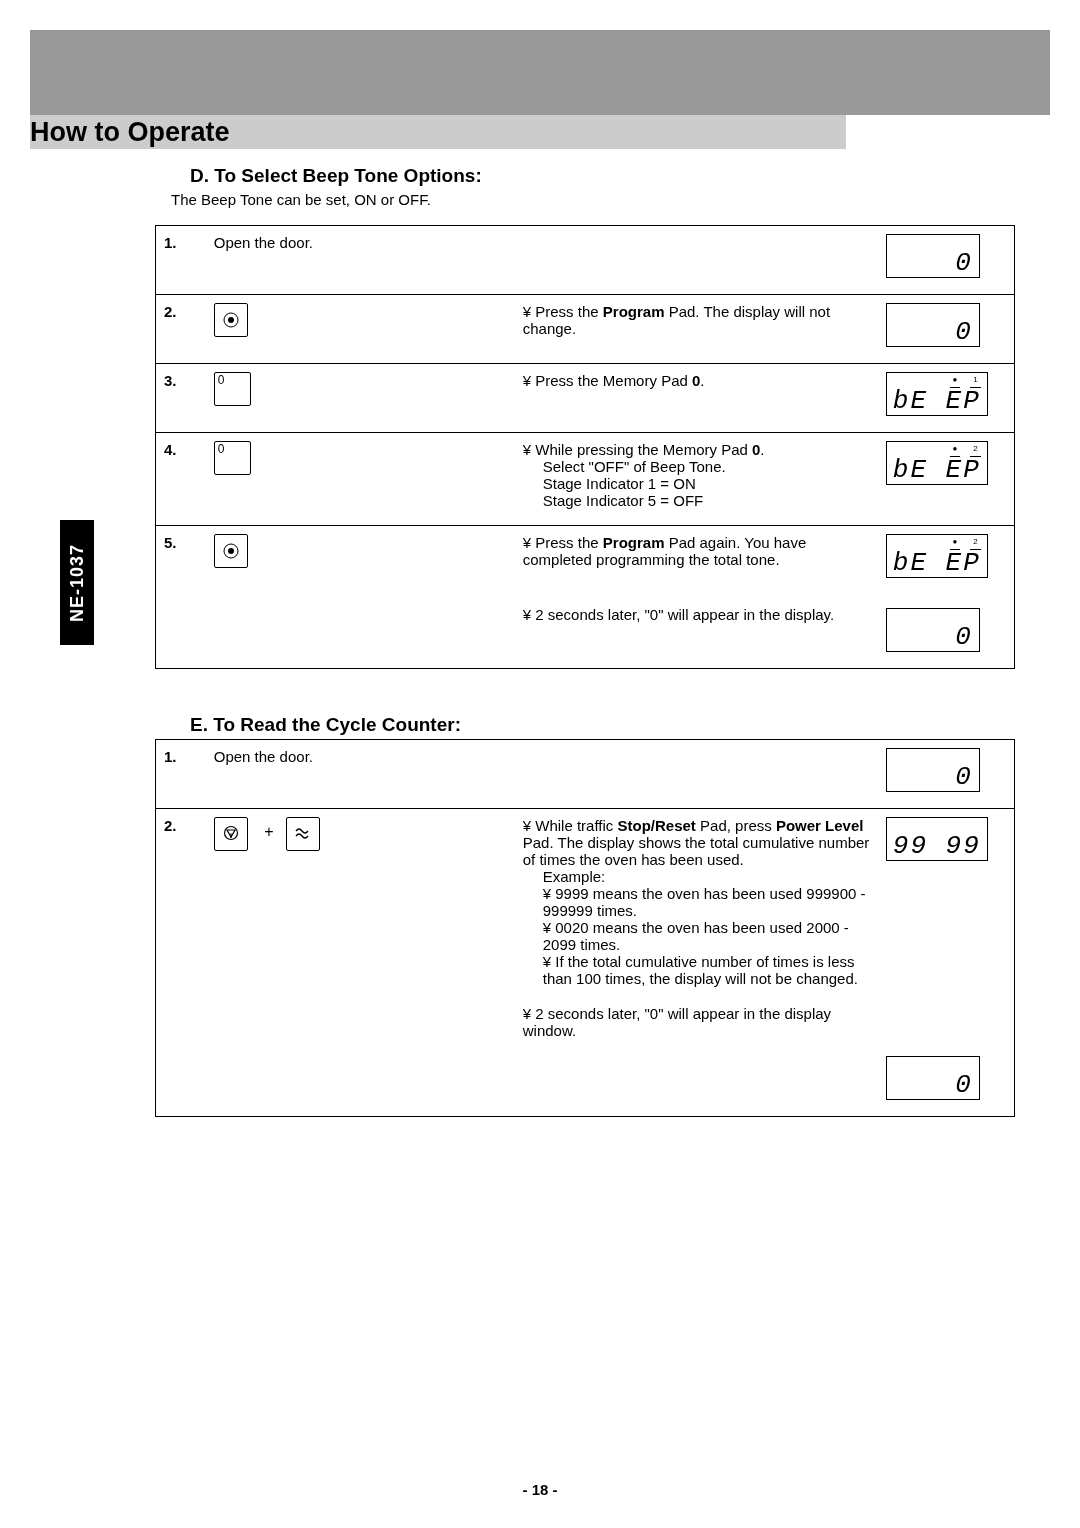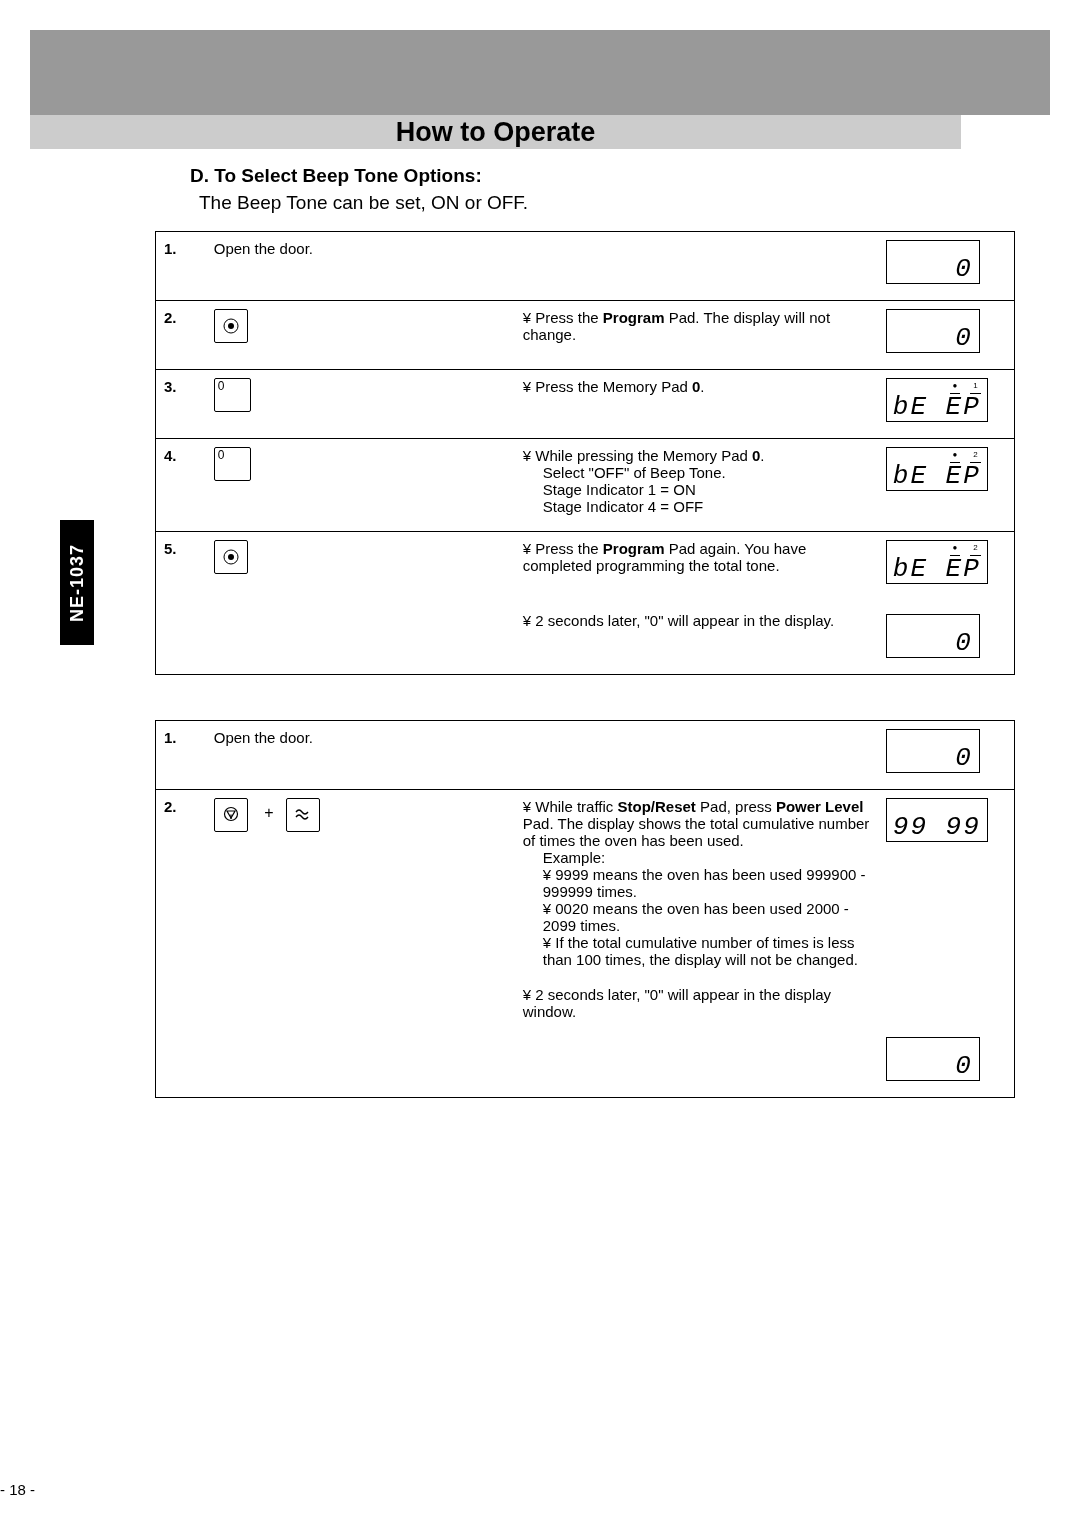--- a/index.html
+++ b/index.html
@@ -21,43 +21,42 @@
     top: 30px;
     left: 30px;
     width: 1020px;
     height: 85px;
     background: #999;
   }
   .title-band {
     position: absolute;
     top: 115px;
     left: 30px;
-    width: 931px;
+    width: 816px;
     height: 34px;
     background: #ccc;
-    text-align: center;
     font-weight: bold;
     font-size: 27px;
     line-height: 34px;
   }
   .content {
     position: absolute;
     top: 165px;
     left: 155px;
     width: 870px;
   }
   .section-title {
     font-weight: bold;
     font-size: 19px;
     margin-bottom: 3px;
     margin-left: 35px;
   }
   .section-intro {
-    font-size: 19px;
-    margin-left: 44px;
+    font-size: 15px;
+    margin-left: 16px;
     margin-bottom: 15px;
     line-height: 1.35;
   }
   table.steps {
     border-collapse: collapse;
     width: 860px;
     margin-bottom: 45px;
   }
   table.steps td {
     border: 1px solid #000;
@@ -146,22 +145,22 @@
     writing-mode: vertical-rl;
     transform: rotate(180deg);
     display: flex;
     align-items: center;
     justify-content: center;
   }
   .page-number {
     position: absolute;
     bottom: 30px;
     width: 100%;
-    text-align: left;
-    font-weight: normal;
+    text-align: center;
+    font-weight: bold;
     font-size: 15px;
   }
   .indent { margin-left: 20px; }
   svg.icon-svg {
     width: 20px;
     height: 20px;
   }
 </style>
 </head>
 <body>
@@ -235,21 +234,21 @@
 
       <tr>
         <td>4.</td>
         <td class="controls">
           <span class="key-square" style="align-items:flex-start;justify-content:flex-start;padding-left:3px;font-size:12px;">0</span>
         </td>
         <td class="desc">
           <div><span>¥ While pressing the Memory Pad </span><b>0</b><span>.</span></div>
           <div class="indent">Select "OFF" of Beep Tone.</div>
           <div class="indent">Stage Indicator 1 = ON</div>
-          <div class="indent">Stage Indicator 4 = OFF</div>
+          <div class="indent">Stage Indicator 5 = OFF</div>
         </td>
         <td>
           <div class="lcd">
             <div class="lcd-icons">
               <span class="icon">●</span>
               <span class="icon">2</span>
             </div>
             <div class="lcd-big">bE EP</div>
           </div>
         </td>
@@ -281,20 +280,21 @@
           <div style="height:30px"></div>
           <div class="lcd">
             <div class="lcd-icons"></div>
             <div class="lcd-big">0</div>
           </div>
         </td>
       </tr>
     </tbody>
       </table>
 
+    <div class="section-title">E. To Read the Cycle Counter:</div>
 
     <table class="steps">
 
       <tbody>
           <tr>
         <td>1.</td>
         <td class="controls">Open the door.</td>
         <td class="desc"></td>
         <td>
           <div class="lcd">

